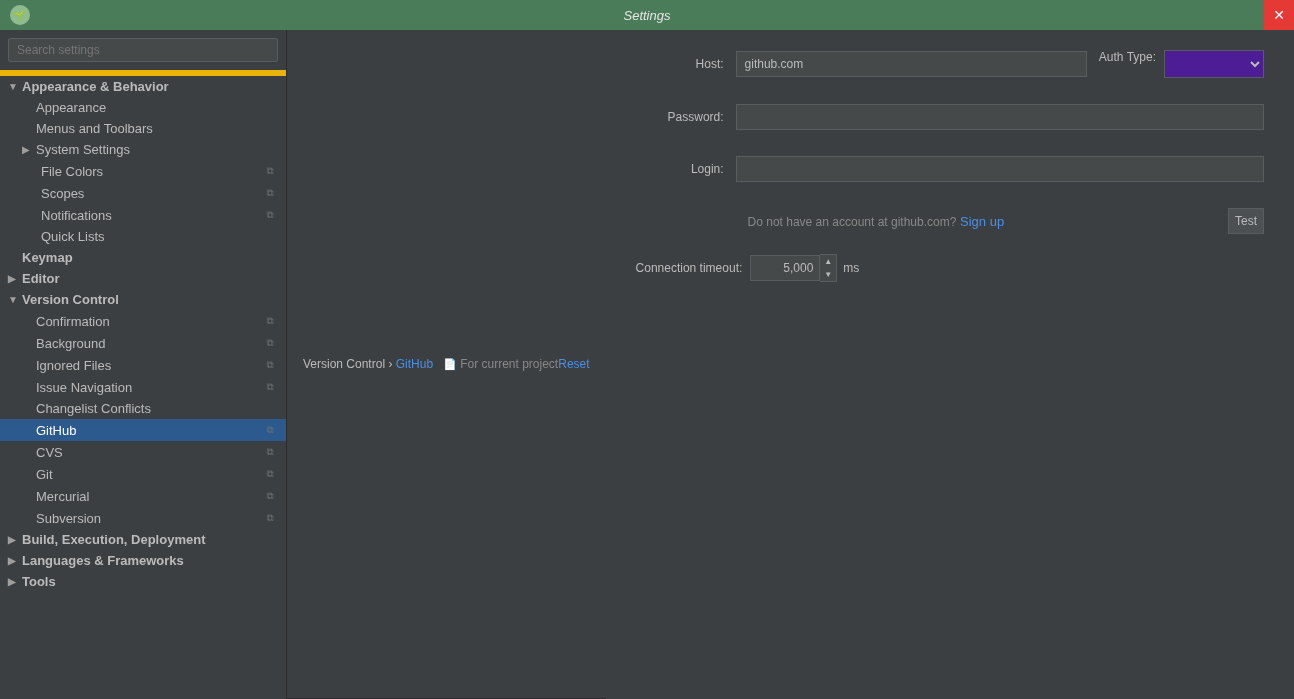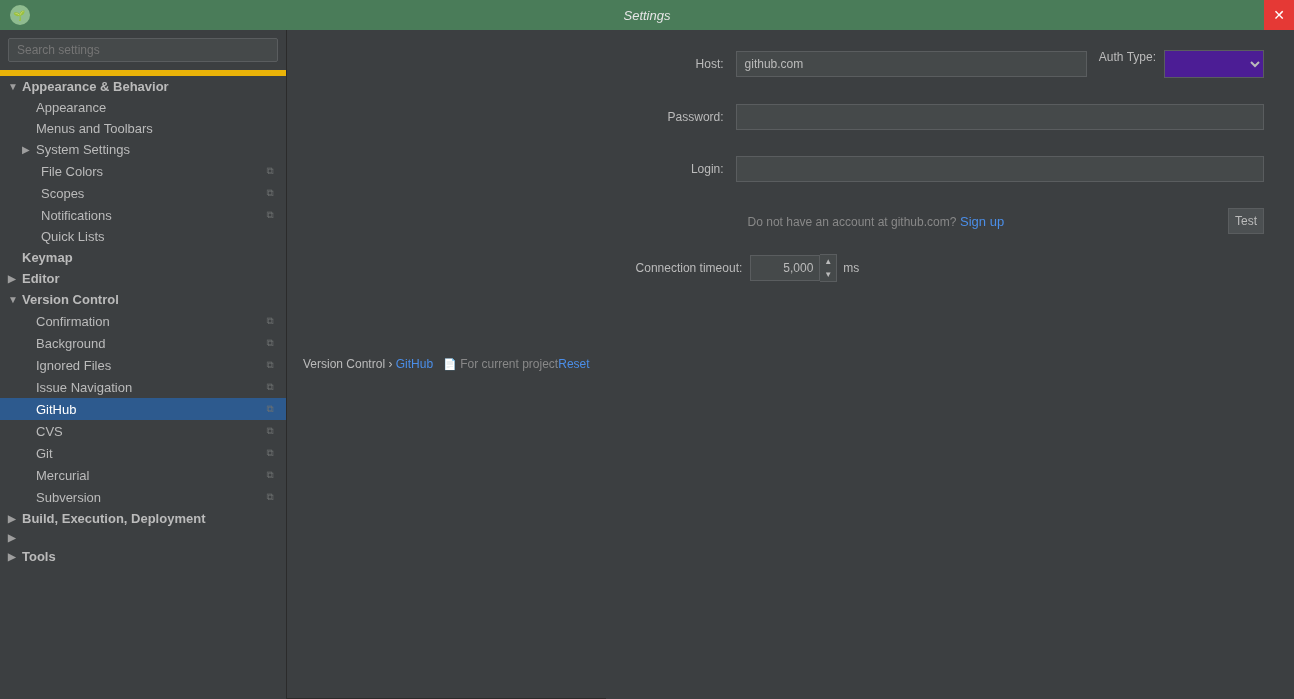--- a/index.html
+++ b/index.html
@@ -349,20 +349,24 @@
       <div class="tree-item indent-1">
         <span class="arrow"></span>
         <span class="item-label">Ignored Files</span>
         <span class="copy-icon">⧉</span>
       </div>
       <div class="tree-item indent-1">
         <span class="arrow"></span>
         <span class="item-label">Issue Navigation</span>
         <span class="copy-icon">⧉</span>
       </div>
+      <div class="tree-item indent-1">
+        <span class="arrow"></span>
+        <span class="item-label">Changelist Conflicts</span>
+      </div>
       <div class="tree-item indent-1 selected">
         <span class="arrow"></span>
         <span class="item-label">GitHub</span>
         <span class="copy-icon">⧉</span>
       </div>
       <div class="tree-item indent-1">
         <span class="arrow"></span>
         <span class="item-label">CVS</span>
         <span class="copy-icon">⧉</span>
       </div>
@@ -380,20 +384,21 @@
         <span class="arrow"></span>
         <span class="item-label">Subversion</span>
         <span class="copy-icon">⧉</span>
       </div>
       <div class="tree-item section-header">
         <span class="arrow">▶</span>
         <span class="item-label">Build, Execution, Deployment</span>
       </div>
       <div class="tree-item section-header">
         <span class="arrow">▶</span>
+        <span class="item-label">Languages &amp; Frameworks</span>
       </div>
       <div class="tree-item section-header">
         <span class="arrow">▶</span>
         <span class="item-label">Tools</span>
       </div>
     </div>
 
     <div class="right-panel">
       <div class="breadcrumb-bar">
         <div class="breadcrumb-text">

